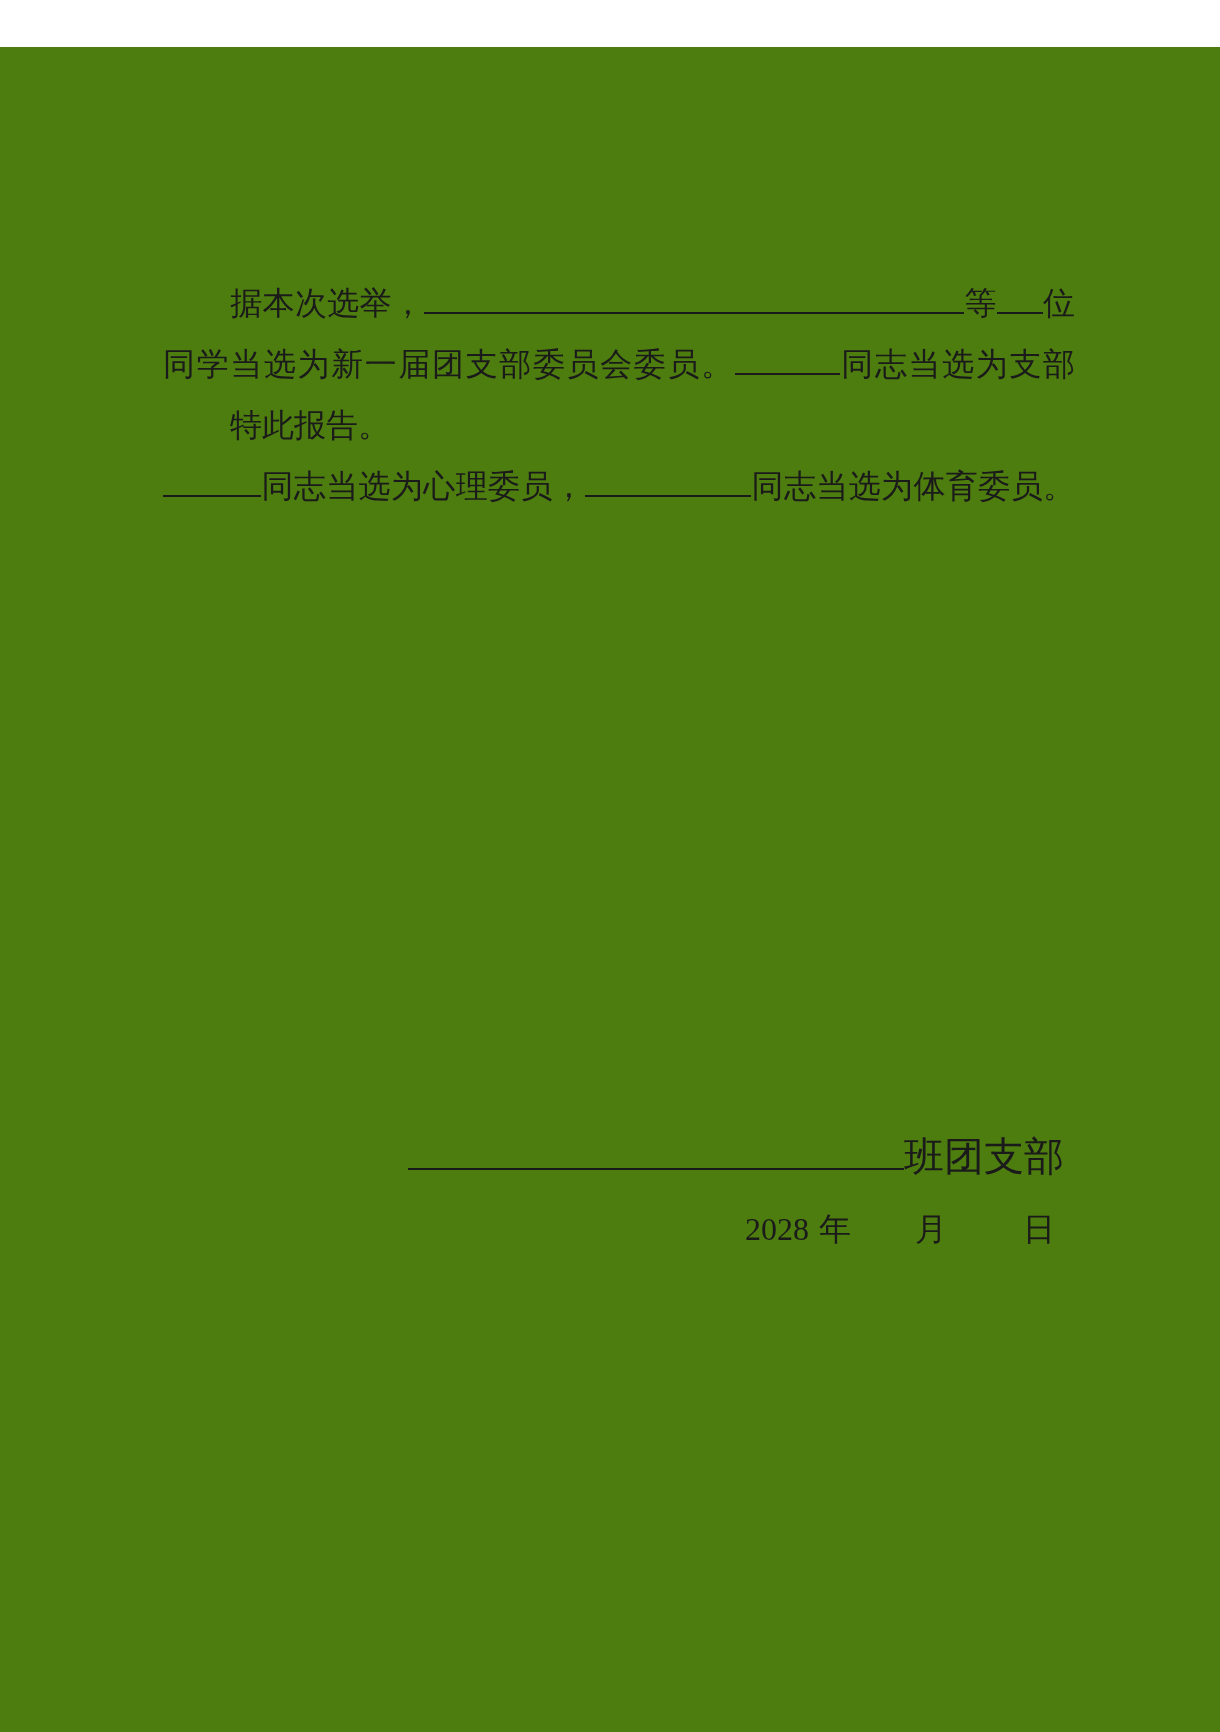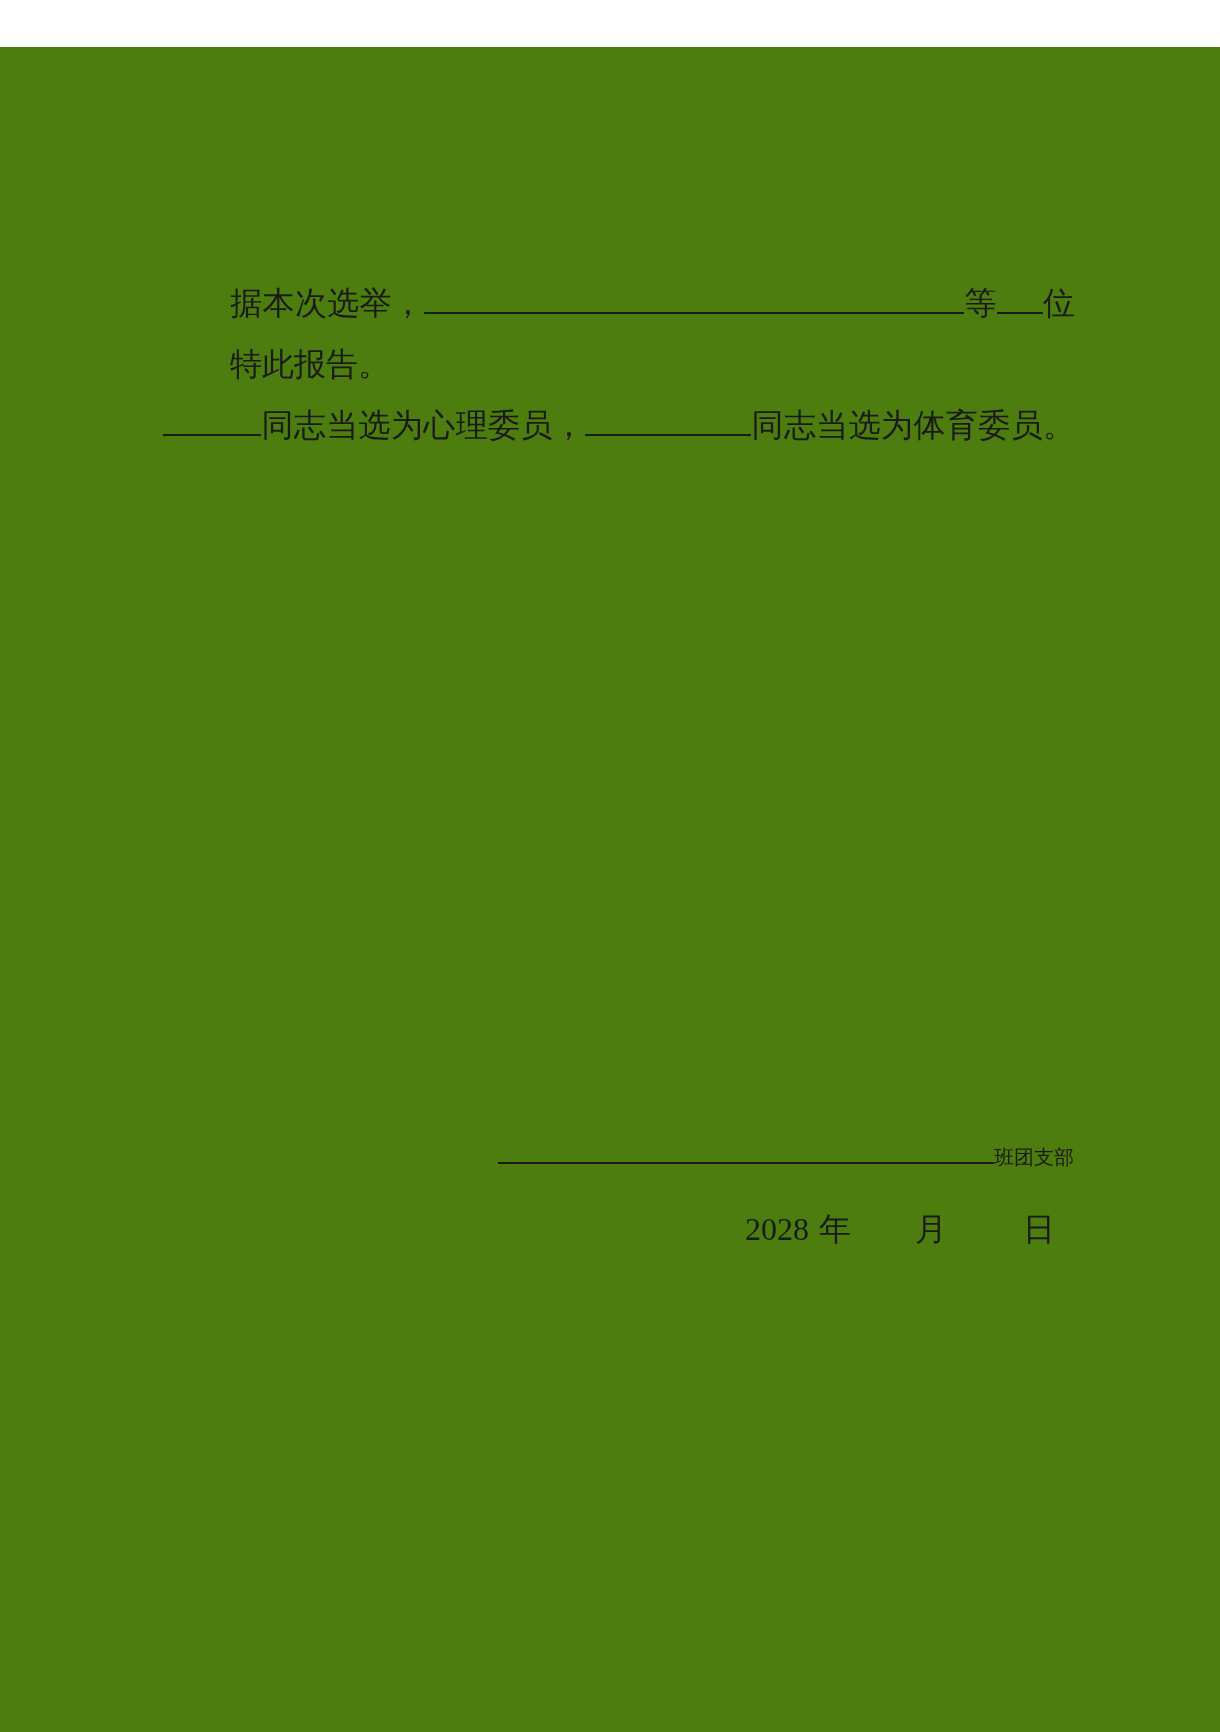--- a/index.html
+++ b/index.html
@@ -37,22 +37,22 @@
     height: 4px;
     border-bottom: 2px solid #1a1a1a;
   }
   .indent {
     display: inline-block;
     height: 2px;
   }
   .signature {
     position: absolute;
     top: 1092px;
-    right: 146px;
-    font-size: 20px;
+    right: 156px;
+    font-size: 40px;
     line-height: 36px;
     white-space: nowrap;
   }
   .dateline {
     position: absolute;
     top: 1164px;
     left: 745px;
     font-size: 32px;
     line-height: 36px;
     white-space: nowrap;
@@ -77,20 +77,21 @@
     background: #f1f2f2;
   }
 </style>
 </head>
 <body>
 
 <div class="page">
 
   <div class="doc-body">
       <div class="line justify"><span class="indent" style="width: 67px;"></span><span>据本次选举，</span><span class="blank" style="width: 540px;"></span><span>等</span><span class="blank" style="width: 46px;"></span><span>位</span></div>
+      <div class="line justify"><span>同学当选为新一届团支部委员会委员。</span><span class="blank" style="width: 105px;"></span><span>同志当选为支部</span></div>
       <div class="line"><span class="indent" style="width: 67px;"></span><span>特此报告。</span></div>
       <div class="line justify"><span class="blank" style="width: 98px;"></span><span>同志当选为心理委员，</span><span class="blank" style="width: 166px;"></span><span>同志当选为体育委员。</span></div>
     </div>
 
   <div class="signature">
     <span class="blank" id="signature-blank" style="width: 496px;"></span><span>班团支部</span>
   </div>
 
   <div class="dateline">
     <span>2028</span><span class="unit-year">年</span><span class="unit-month">月</span><span class="unit-day">日</span>

